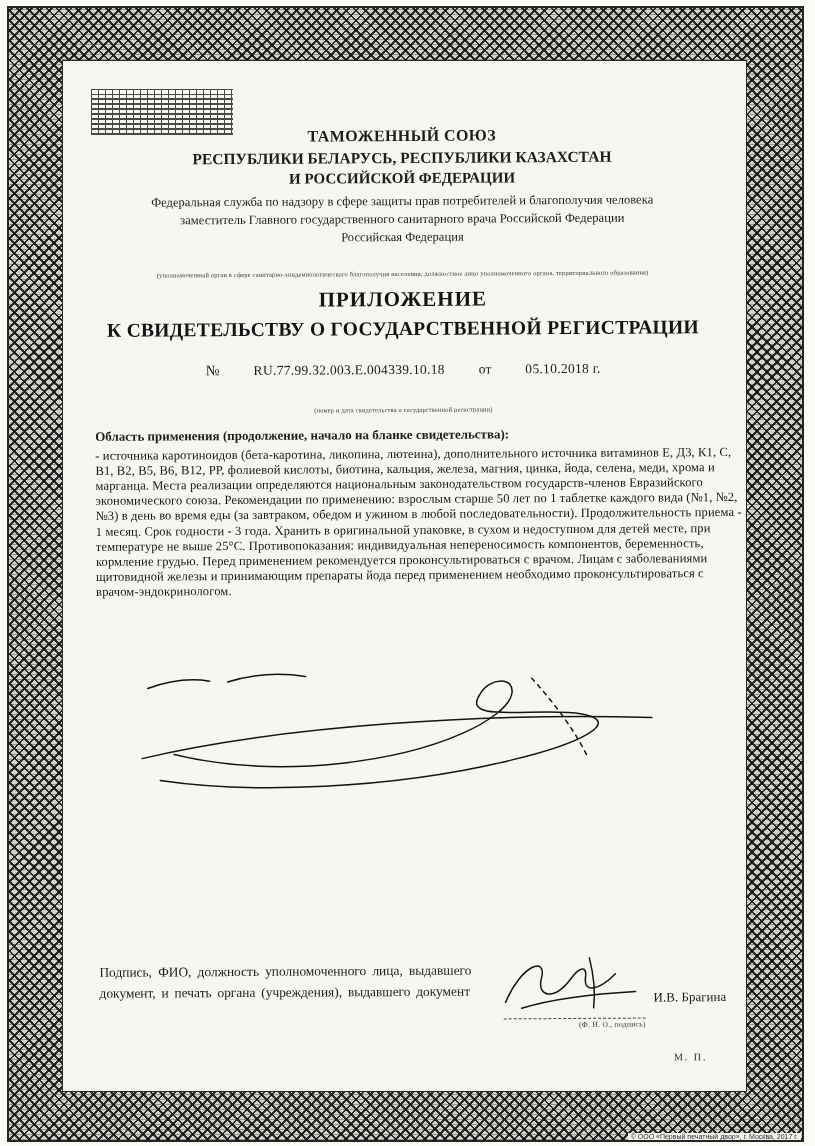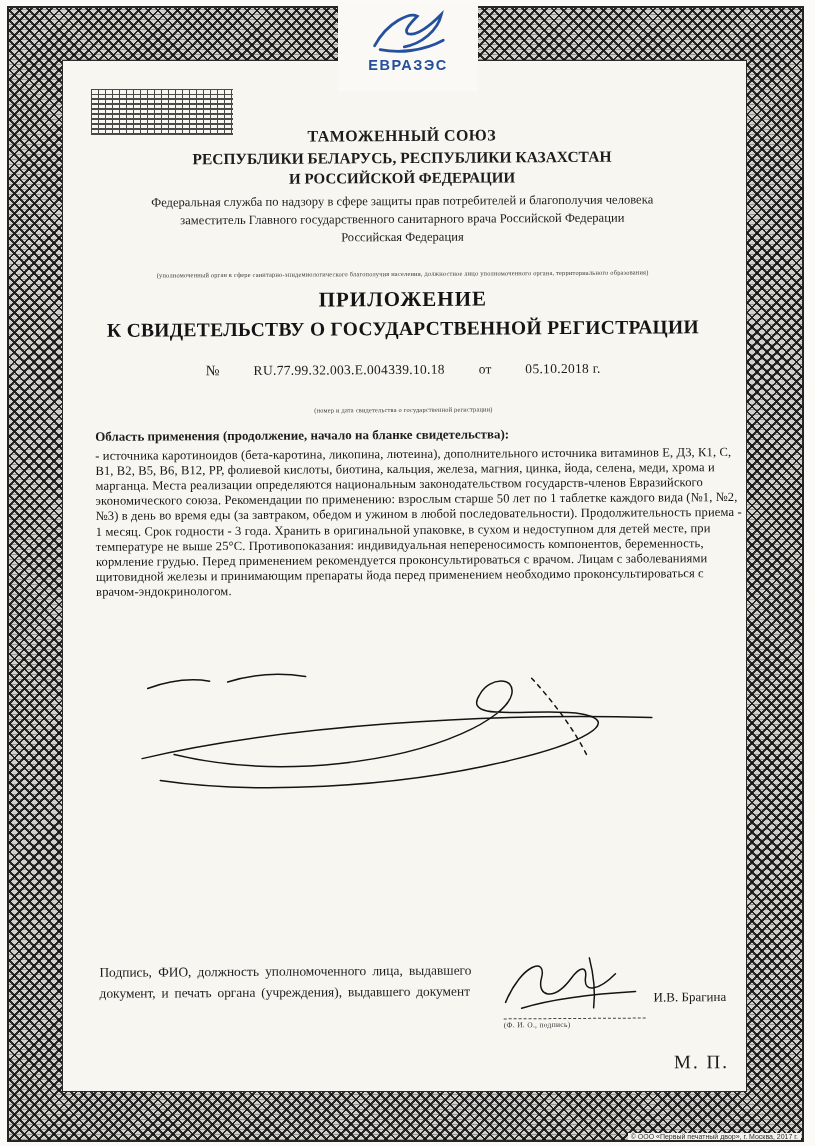--- a/index.html
+++ b/index.html
@@ -65,50 +65,43 @@
   .numrow .num,.numrow .date{letter-spacing:.3px;}
   
   .body-block{position:absolute;left:33px;top:366px;width:652px;}
   .body-heading{font-size:13px;font-weight:bold;margin-bottom:4px;}
   .body-text{font-size:12.6px;line-height:1.2;letter-spacing:.1px;text-align:left;color:#161616;}
   
   .sig-big{position:absolute;left:66px;top:600px;width:545px;height:140px;}
   .sig-small{position:absolute;left:428px;top:888px;width:152px;height:72px;}
   .sig-line{
     position:absolute;left:438px;top:958px;width:142px;
-    border-top:1px dashed #444;text-align:left;
+    border-top:1px dashed #444;text-align:right;
     font-size:7.5px;color:#333;padding-top:1px;letter-spacing:.3px;
   }
   .signer{position:absolute;left:588px;top:930px;font-size:13px;color:#1a1a1a;}
-  .mp{position:absolute;left:608px;top:992px;font-size:19px;letter-spacing:2px;}
+  .mp{position:absolute;left:608px;top:992px;font-size:10px;letter-spacing:2px;}
   .foot-caption{
     position:absolute;left:34px;top:900px;width:372px;
     font-size:13.4px;line-height:1.55;text-align:justify;word-spacing:2.5px;color:#1b1b1b;
   }
   .print-credit{
     position:absolute;right:14px;bottom:6px;z-index:6;
     font-size:7px;color:#2e2e2e;background:#f3f2ee;padding:0 3px;
   }
   svg path{fill:none;stroke:#141414;stroke-width:1.5;stroke-linecap:round;}
   svg.logo path{stroke:#24509e;stroke-width:3;}
 </style>
 </head>
 <body>
 
 <div class="page">
 
   <div class="border-pattern"></div>
 
-  <div class="logo-box">
-    <svg class="logo" width="96" height="52" viewBox="0 0 100 56">
-      <path d="M14 44 C28 18 52 8 60 12 C52 20 45 28 50 31 C60 34 76 20 86 10 C82 28 64 42 46 45"></path>
-      <path d="M20 48 C40 52 66 50 88 38"></path>
-    </svg>
-    <div class="logo-text">ЕВРАЗЭС</div>
-  </div>
 
   <div class="content">
     <div class="ornament"></div>
 
     <div class="stack">
 
       <div class="header">
         <div class="h-org1">ТАМОЖЕННЫЙ СОЮЗ</div>
         <div class="h-org2">РЕСПУБЛИКИ БЕЛАРУСЬ, РЕСПУБЛИКИ КАЗАХСТАН</div>
         <div class="h-org3">И РОССИЙСКОЙ ФЕДЕРАЦИИ</div>

